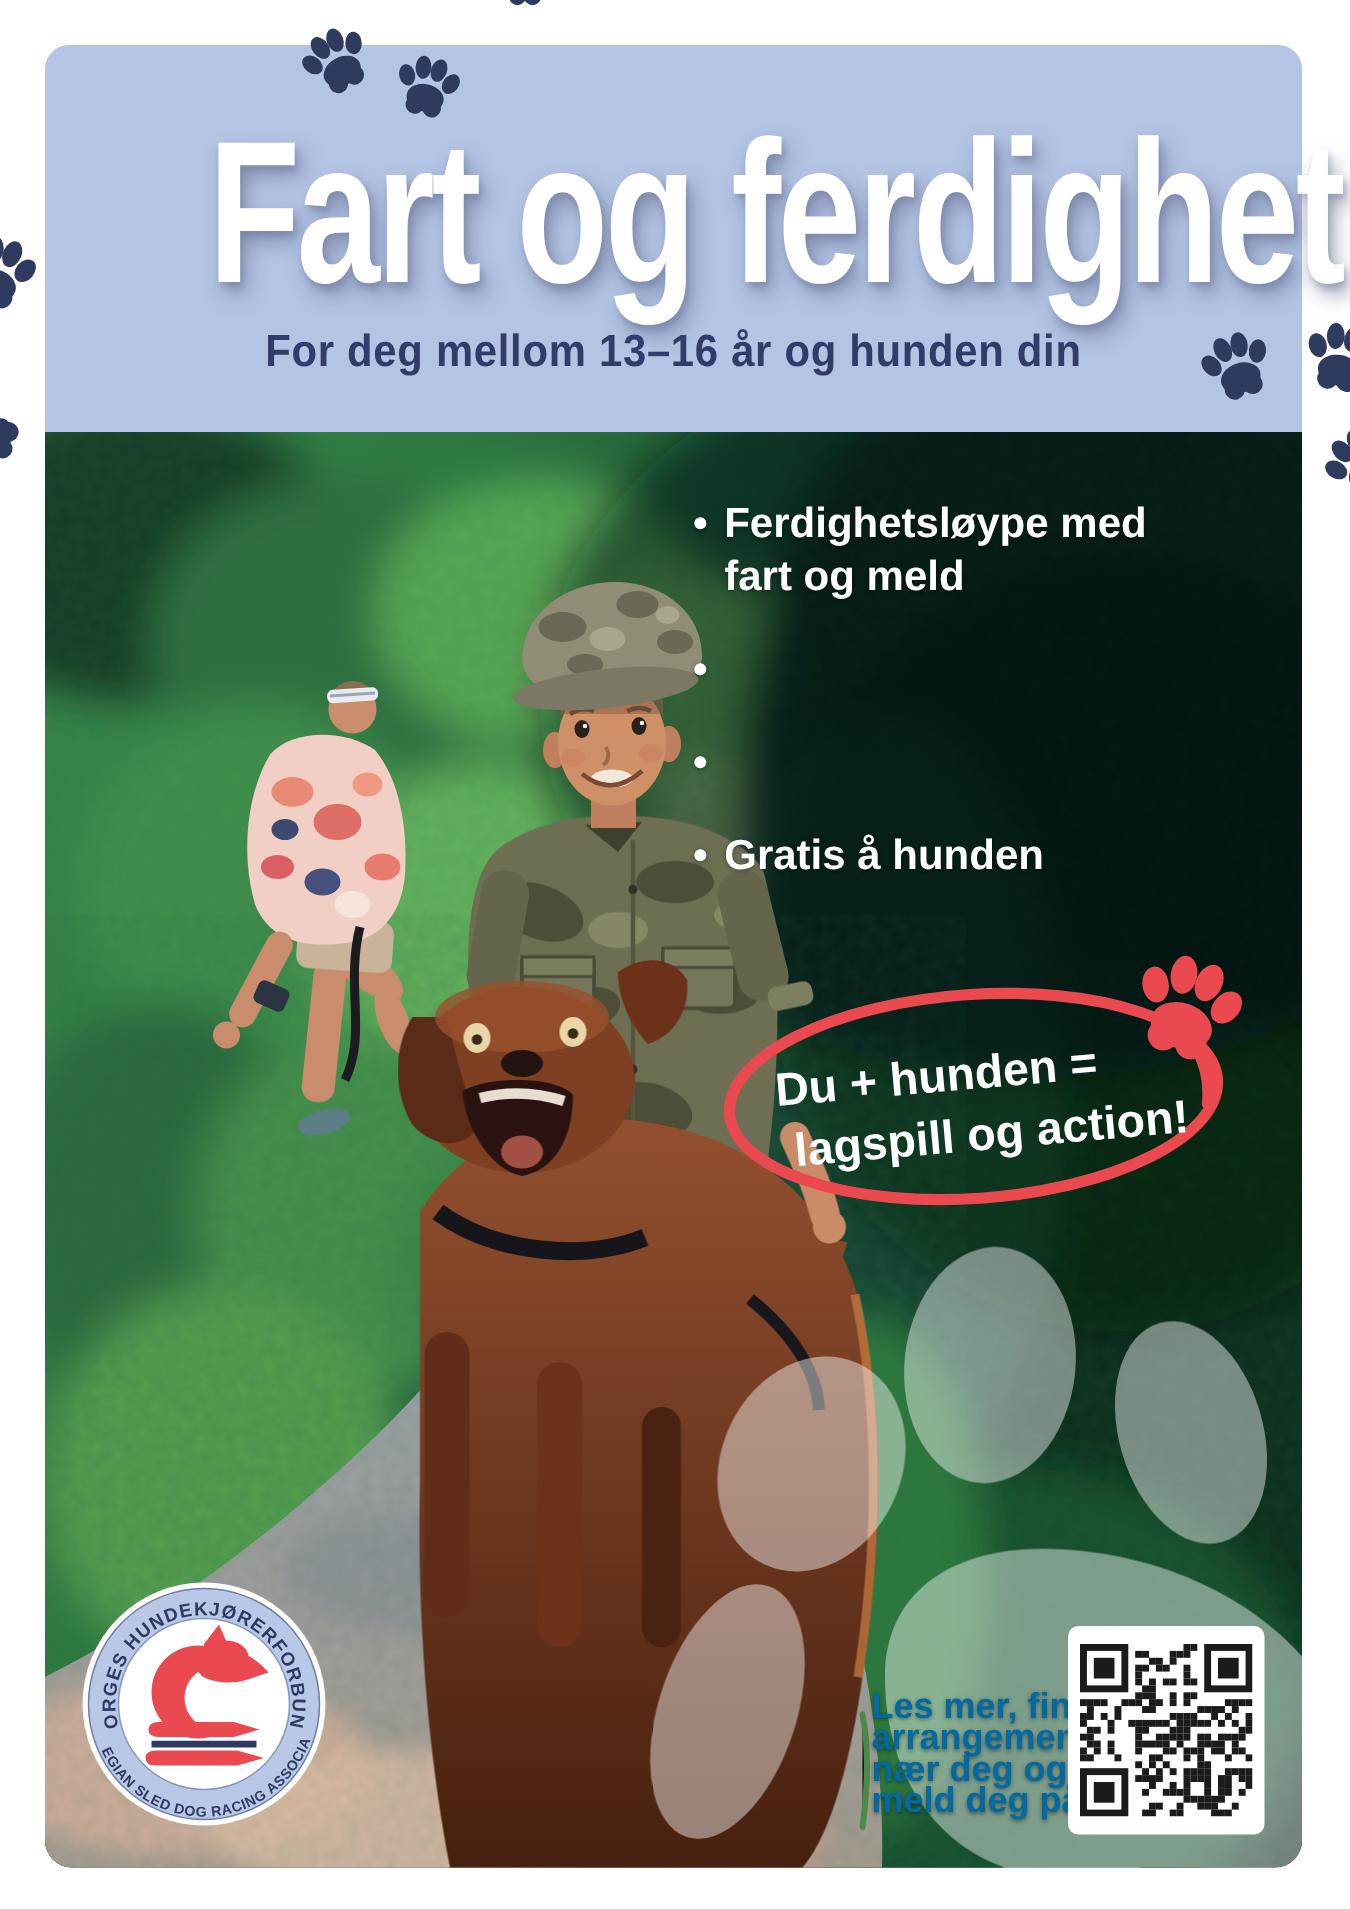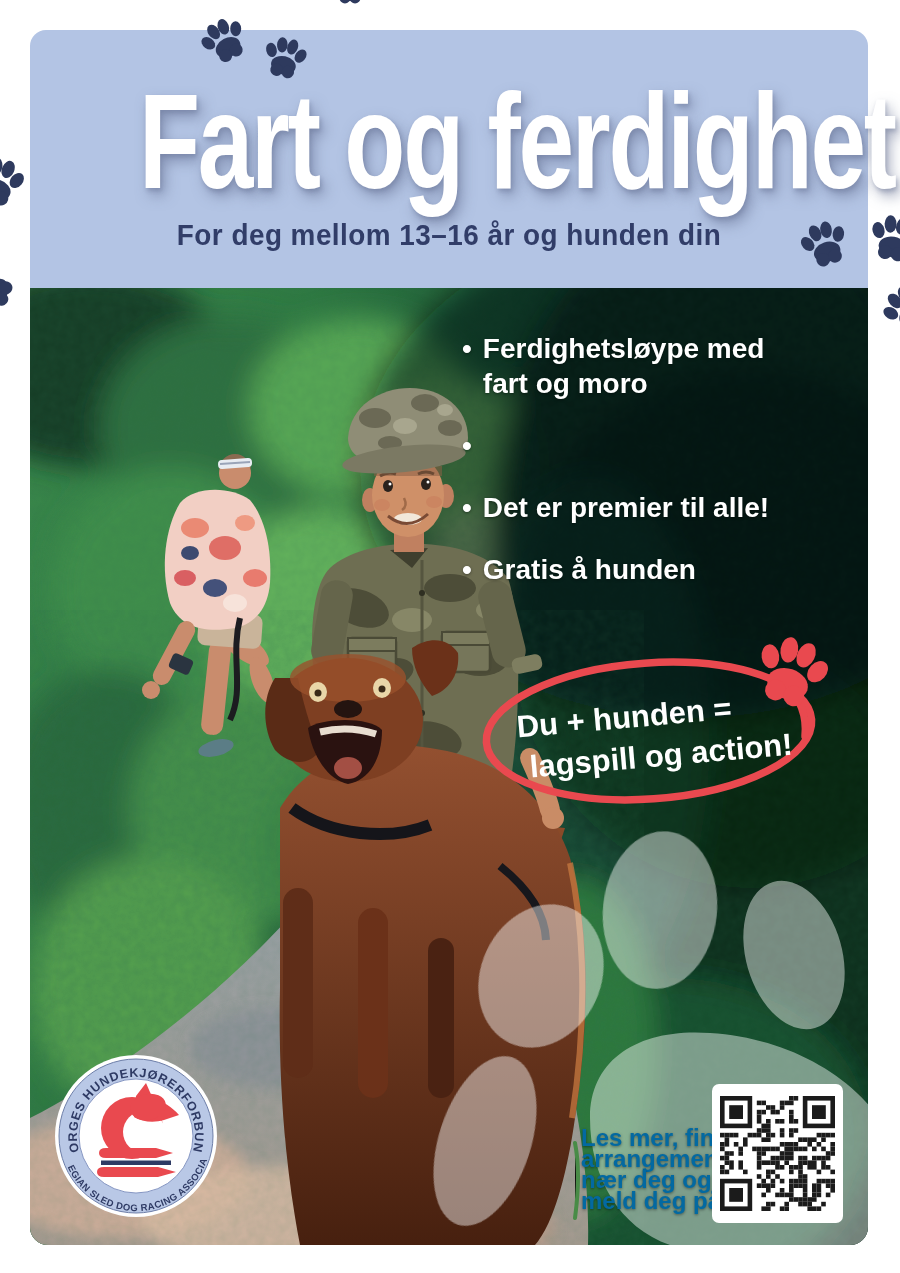--- a/index.html
+++ b/index.html
@@ -269,28 +269,27 @@
         <text x="632" y="478" transform="rotate(-5 632 478)" text-anchor="middle" font-size="31" font-weight="bold" fill="#ffffff">lagspill og action!</text>
         <use href="#paw" transform="translate(764,376) rotate(18) scale(0.8)" fill="#e9494f"></use>
       </g>
     </svg>
   </div>
 
   <div class="bullets">
     <div class="bullet">
       <span class="bdot">•</span>
       <span class="btext">Ferdighetsløype med
-fart og moro</span>
+fart og meld</span>
     </div>
     <div class="bullet">
       <span class="bdot">•</span>
     </div>
     <div class="bullet">
       <span class="bdot">•</span>
-      <span class="btext">Det er premier til alle!</span>
     </div>
     <div class="bullet">
       <span class="bdot">•</span>
       <span class="btext">Gratis å hunden</span>
     </div>
   </div>
 
   <div class="qr-note">Les mer, finn
 arrangement
 nær deg og

